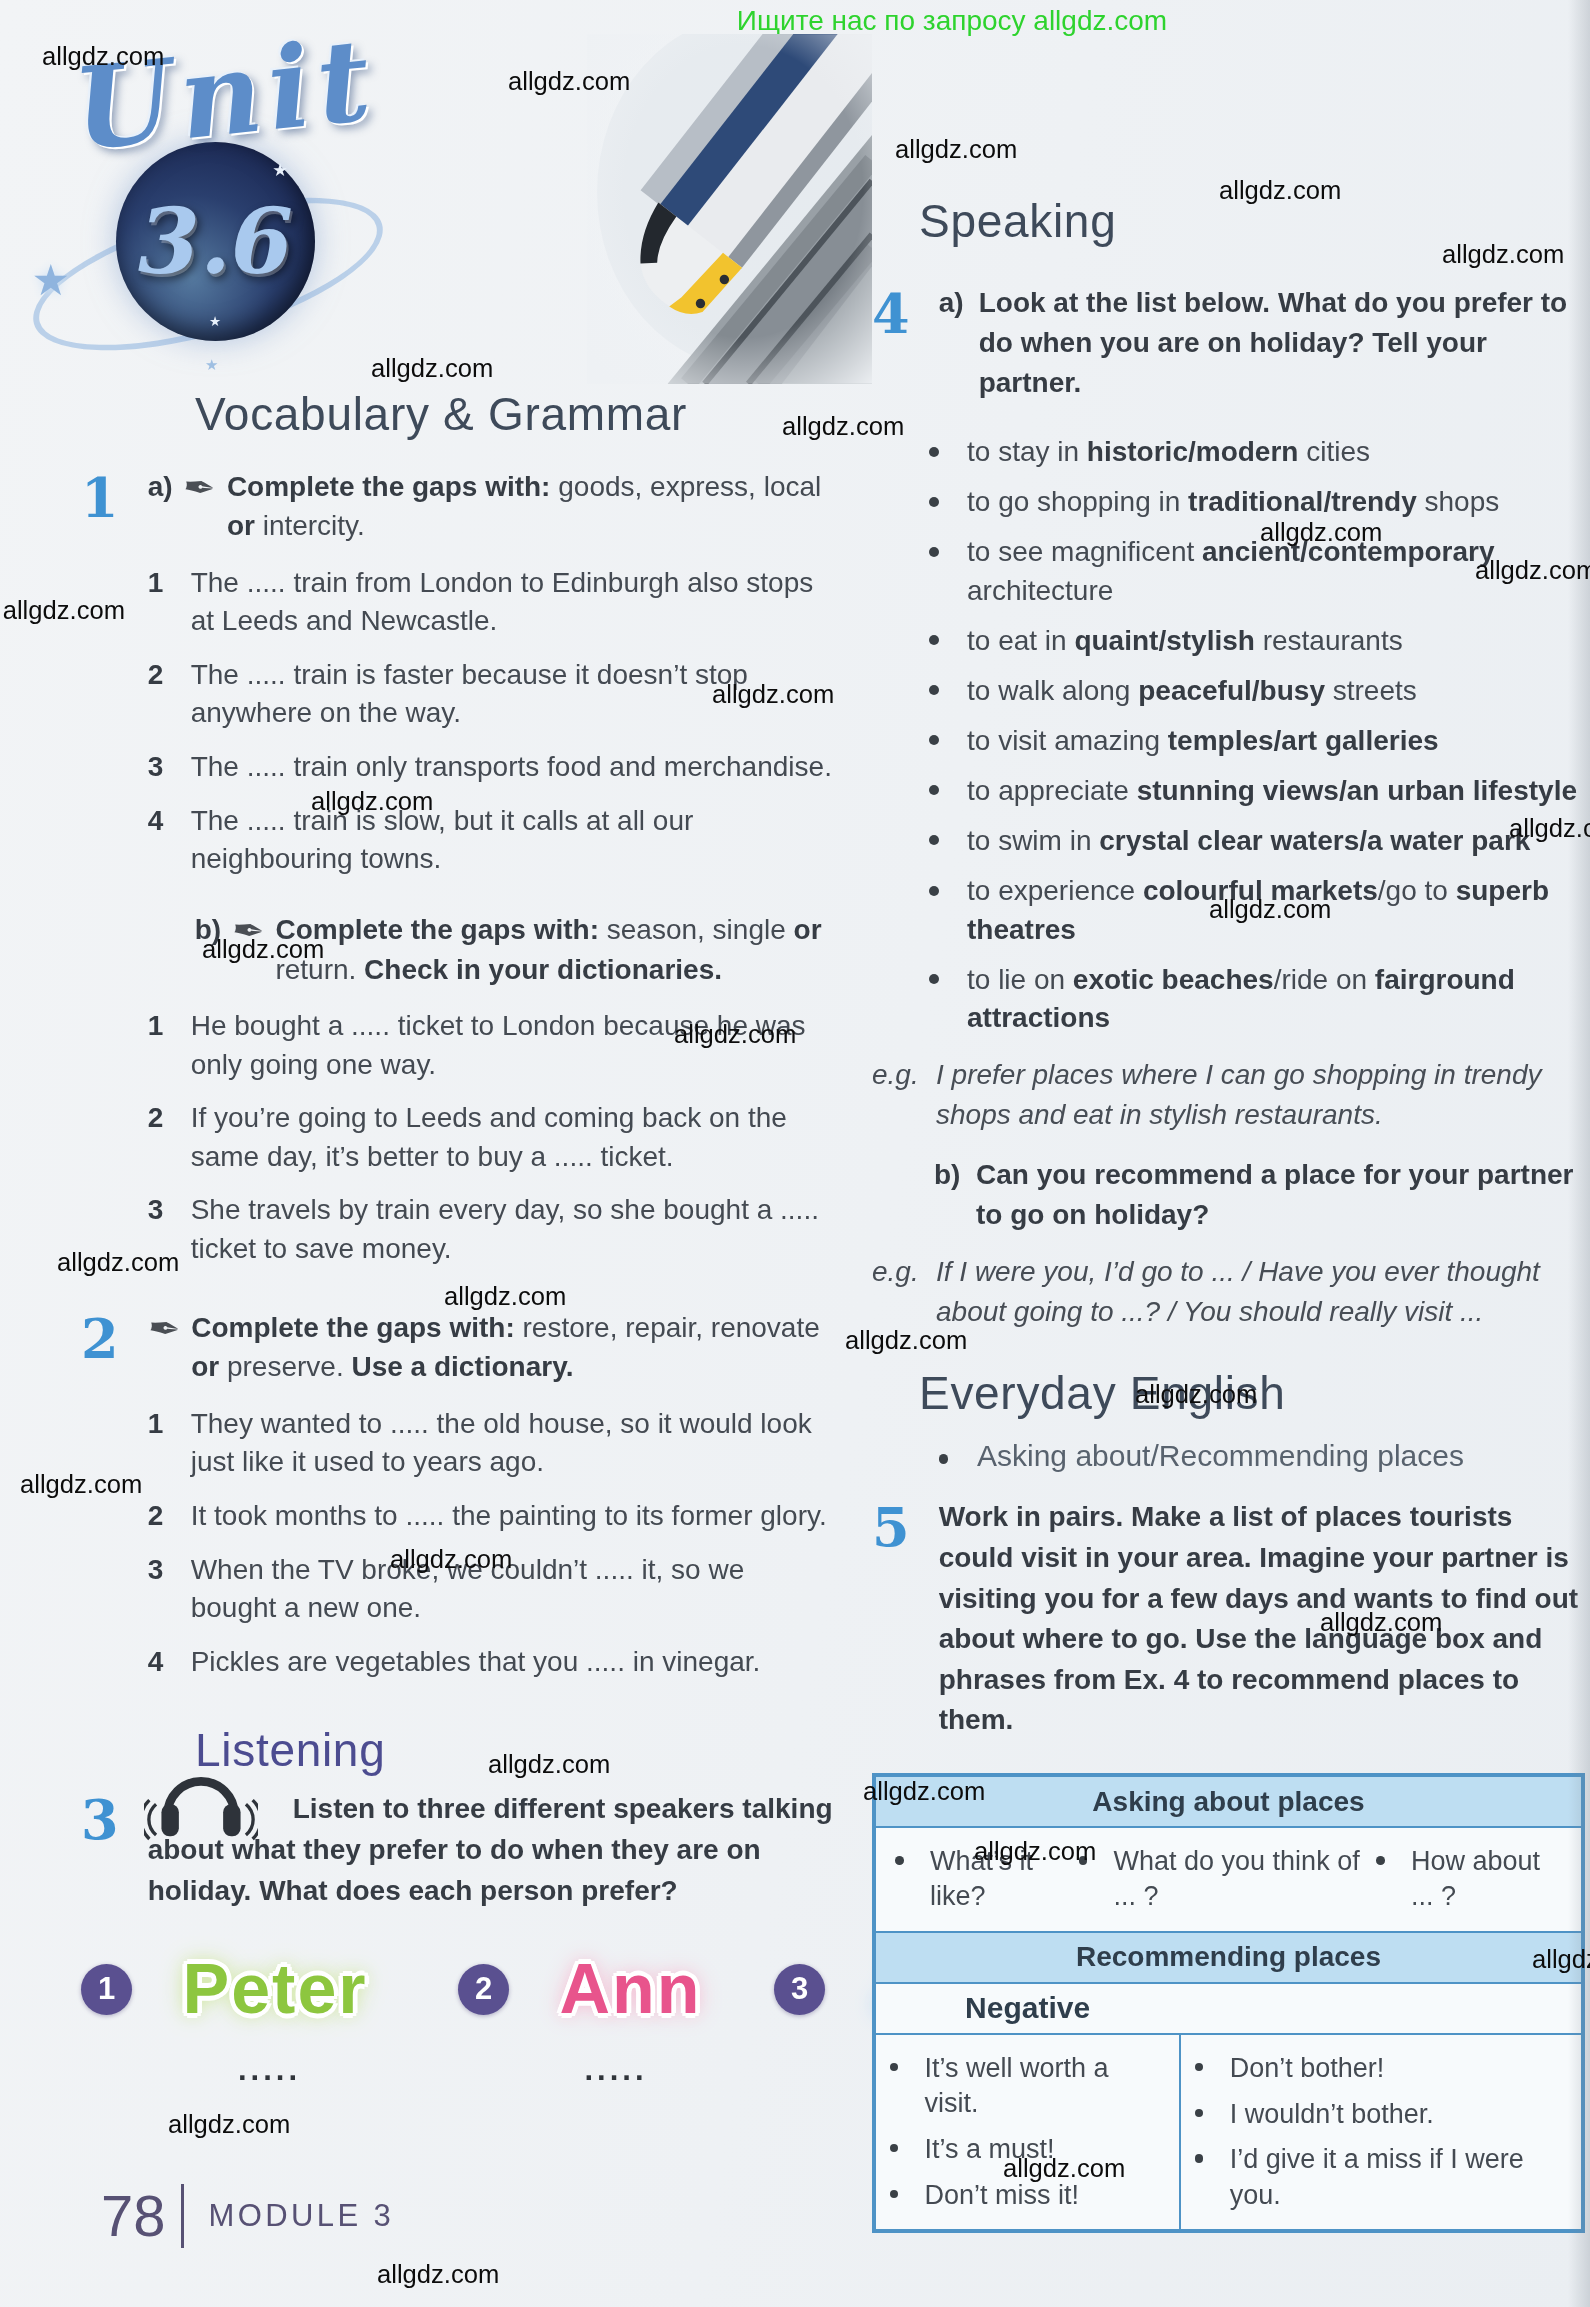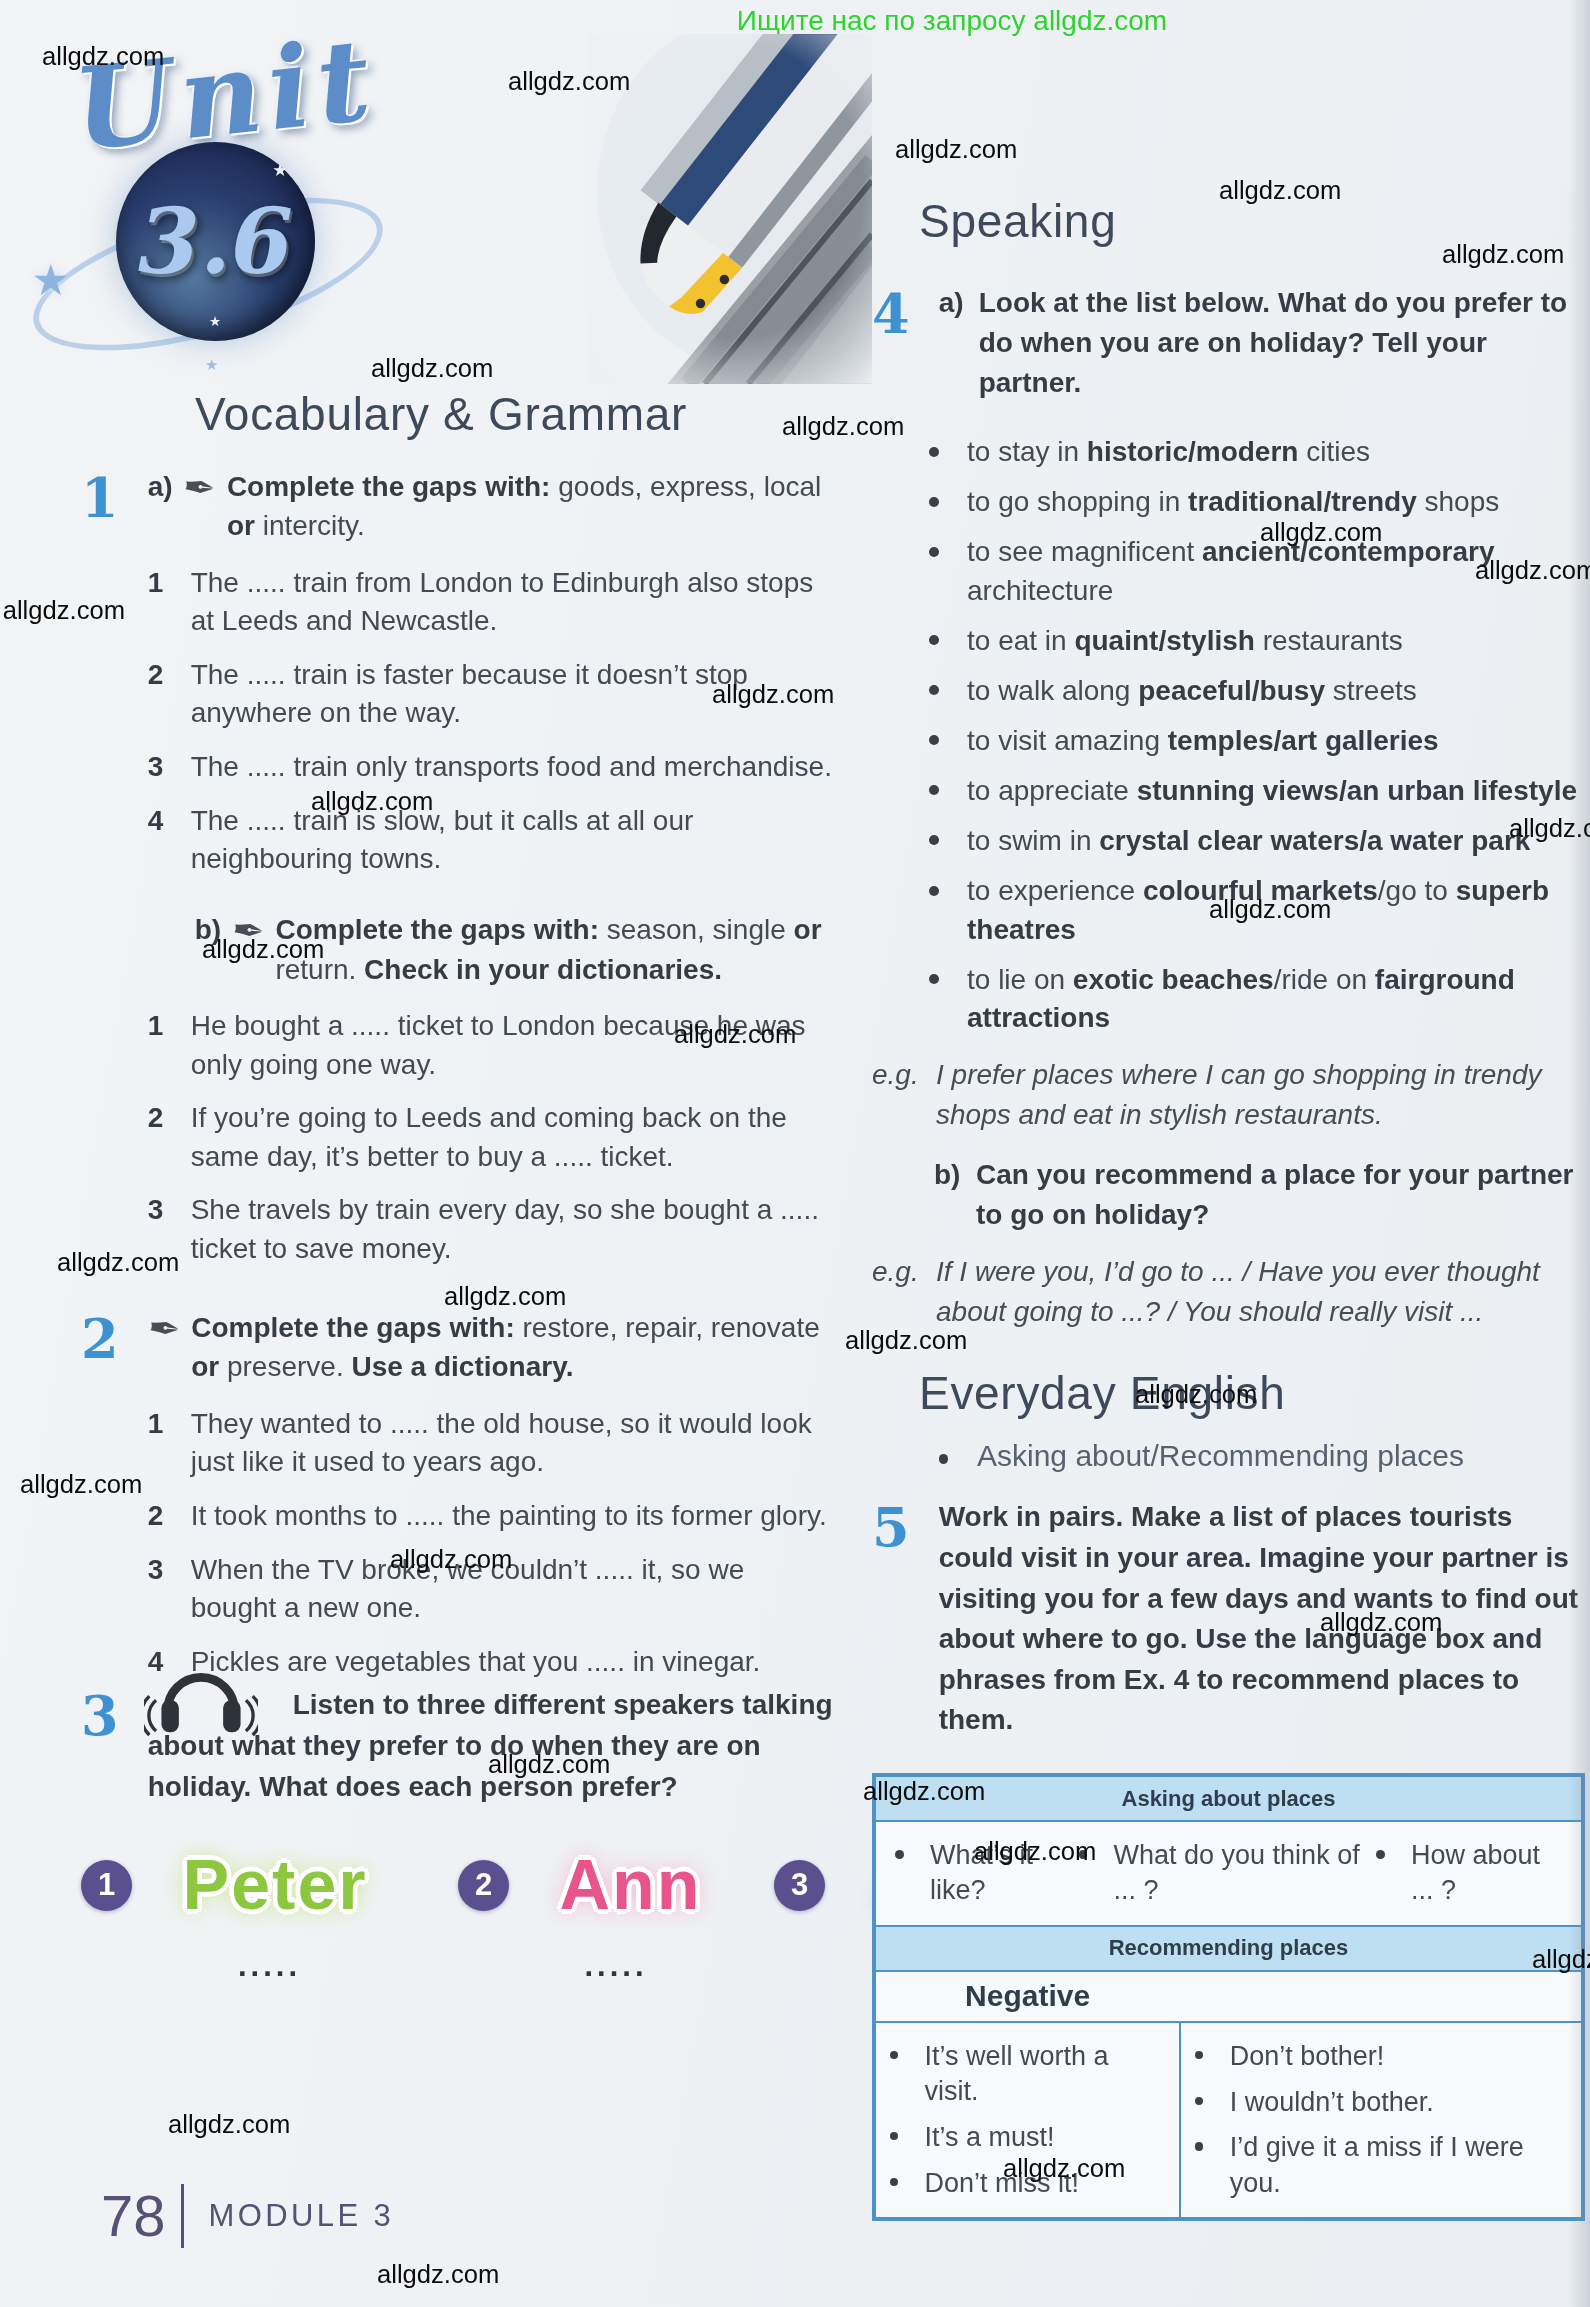--- a/index.html
+++ b/index.html
@@ -104,21 +104,21 @@
 
   .ee-bullet{margin:0 0 24px 67px;display:grid;grid-template-columns:38px 1fr;
         font-size:30px;color:#58626e;}
   .ee-bullet::before{content:"";width:9.4px;height:9.4px;border-radius:50%;background:#3a4046;
         margin-top:15px;}
 
   .ex5 .txt{font-weight:700;color:#363c44;font-size:28px;line-height:1.45;}
 
   
   .langbox{margin-top:32px;border:4px solid #4e93c6;background:#f7fafc;}
-  .lb-header{background:#bedef2;text-align:center;font-weight:700;font-size:22px;color:#2f3e4c;
+  .lb-header{background:#bedef2;text-align:center;font-weight:700;font-size:28px;color:#2f3e4c;
         padding:8.7px 0;}
   .lb-header.top{border-bottom:2.7px solid #4e93c6;}
   .lb-header.mid{border-top:2.7px solid #4e93c6;border-bottom:2.7px solid #4e93c6;}
   .lb-list{padding:16px 19px;display:flex;flex-direction:row;gap:10.8px;font-size:27px;line-height:1.3;}
   .lb-item{display:grid;grid-template-columns:35px 1fr;}
   .lb-item::before{content:"";width:8.7px;height:8.7px;border-radius:50%;background:#3a4046;margin-top:12px;}
   .lb-colheads{display:grid;grid-template-columns:43% 57%;border-bottom:2.7px solid #4e93c6;}
   .lb-colheads .h{text-align:center;font-weight:700;font-size:30px;color:#2f3e4c;padding:7.4px 0;}
   .lb-colheads .h + .h{border-left:2.7px solid #4e93c6;}
   .lb-cols{display:grid;grid-template-columns:43% 57%;}
@@ -257,20 +257,21 @@
               <span>When the TV broke, we couldn’t ..... it, so we bought a new one.</span>
             </div>
           <div class="item">
               <span class="n">4</span>
               <span>Pickles are vegetables that you ..... in vinegar.</span>
             </div>
         </div>
       </div>
     </div>
 
+    <h1 class="h-main h-listening">Listening</h1>
 
     <div class="exercise">
       <div class="exnum">3</div>
       <div class="exbody ex3-body">
         <span class="hp">
           <svg viewBox="0 0 170 120" width="114" height="81">
             <path d="M35 80 A50 50 0 0 1 135 80" fill="none" stroke="#2e333a" stroke-width="13"></path>
             <rect x="26" y="64" width="26" height="48" rx="12" fill="#2e333a"></rect>
             <rect x="118" y="64" width="26" height="48" rx="12" fill="#2e333a"></rect>
             <path d="M18 64 A30 30 0 0 0 18 110" fill="none" stroke="#2e333a" stroke-width="5"></path>

